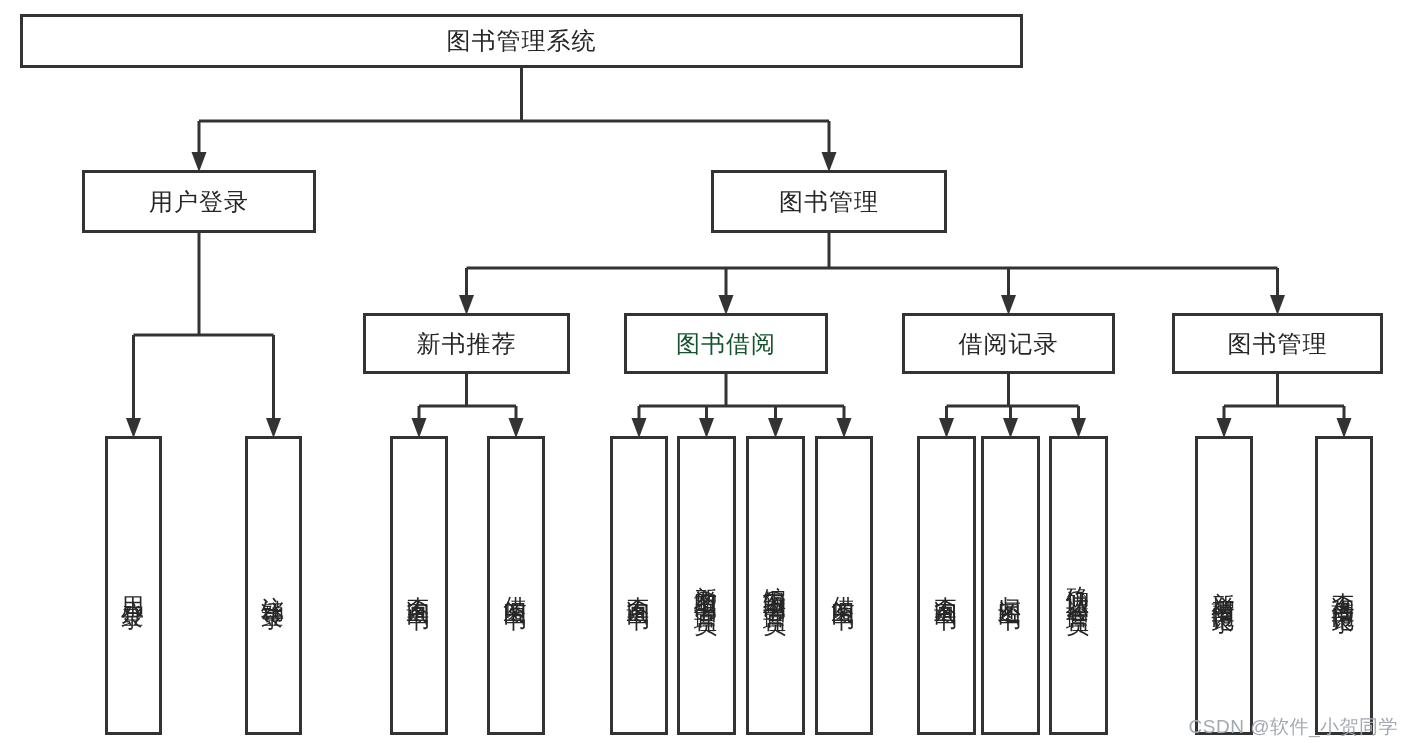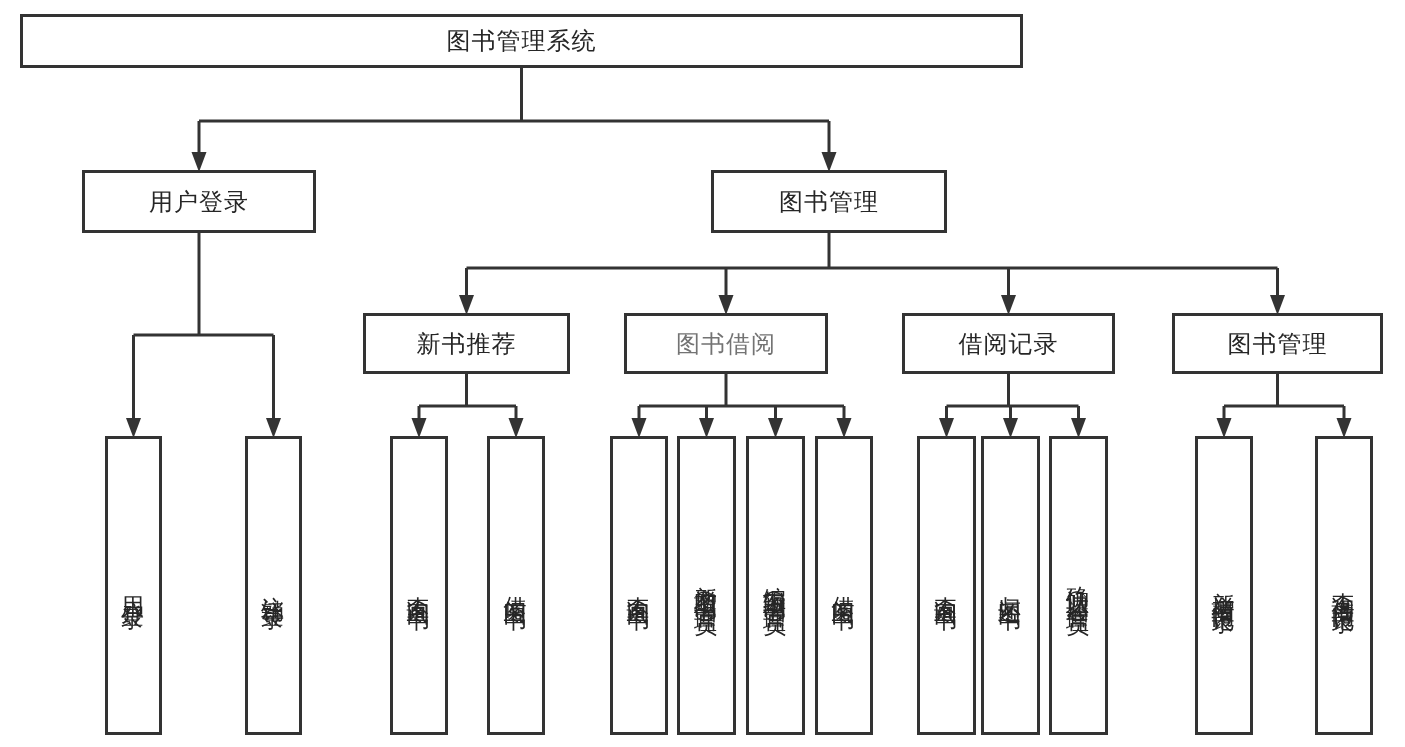--- a/index.html
+++ b/index.html
@@ -120,21 +120,21 @@
       <div class="box" style="left: 82px; top: 170px; width: 234px; height: 63px; border-color: rgb(51, 51, 51);">
         <span class="label" style="color: rgb(38, 38, 38);">用户登录</span>
       </div>
       <div class="box" style="left: 711px; top: 170px; width: 236px; height: 63px; border-color: rgb(51, 51, 51);">
         <span class="label" style="color: rgb(38, 38, 38); text-align: center;">图书管理</span>
       </div>
       <div class="box" style="left: 363px; top: 313px; width: 207px; height: 61px; border-color: rgb(51, 51, 51);">
         <span class="label" style="color: rgb(38, 38, 38);">新书推荐</span>
       </div>
       <div class="box" style="left: 624px; top: 313px; width: 204px; height: 61px; border-color: rgb(51, 51, 51);">
-        <span class="label" style="color: #737373;">图书借阅</span>
+        <span class="label" style="color: #14532d;">图书借阅</span>
       </div>
       <div class="box" style="left: 902px; top: 313px; width: 213px; height: 61px; border-color: rgb(51, 51, 51);">
         <span class="label" style="color: rgb(38, 38, 38);">借阅记录</span>
       </div>
       <div class="box" style="left: 1172px; top: 313px; width: 211px; height: 61px; border-color: rgb(51, 51, 51);">
         <span class="label" style="color: rgb(38, 38, 38);">图书管理</span>
       </div>
       <div class="box vertical" style="left: 105px; top: 436px; width: 57px; height: 299px; border-color: rgb(51, 51, 51);">
         <span class="label" style="color: rgb(38, 38, 38);">用户登录</span>
       </div>
@@ -168,13 +168,14 @@
       <div class="box vertical" style="left: 1049px; top: 436px; width: 59px; height: 299px; border-color: rgb(51, 51, 51);">
         <span class="label" style="color: rgb(38, 38, 38);">确认归还（管理员）</span>
       </div>
       <div class="box vertical" style="left: 1195px; top: 436px; width: 58px; height: 299px; border-color: rgb(51, 51, 51);">
         <span class="label" style="color: rgb(38, 38, 38);">新增借阅记录</span>
       </div>
       <div class="box vertical" style="left: 1315px; top: 436px; width: 58px; height: 299px; border-color: rgb(51, 51, 51);">
         <span class="label" style="color: rgb(38, 38, 38);">查询借阅记录</span>
       </div>
     </div>
+  <div class="watermark">CSDN @软件_小贺同学</div>
 </div>
 
 </body></html>

